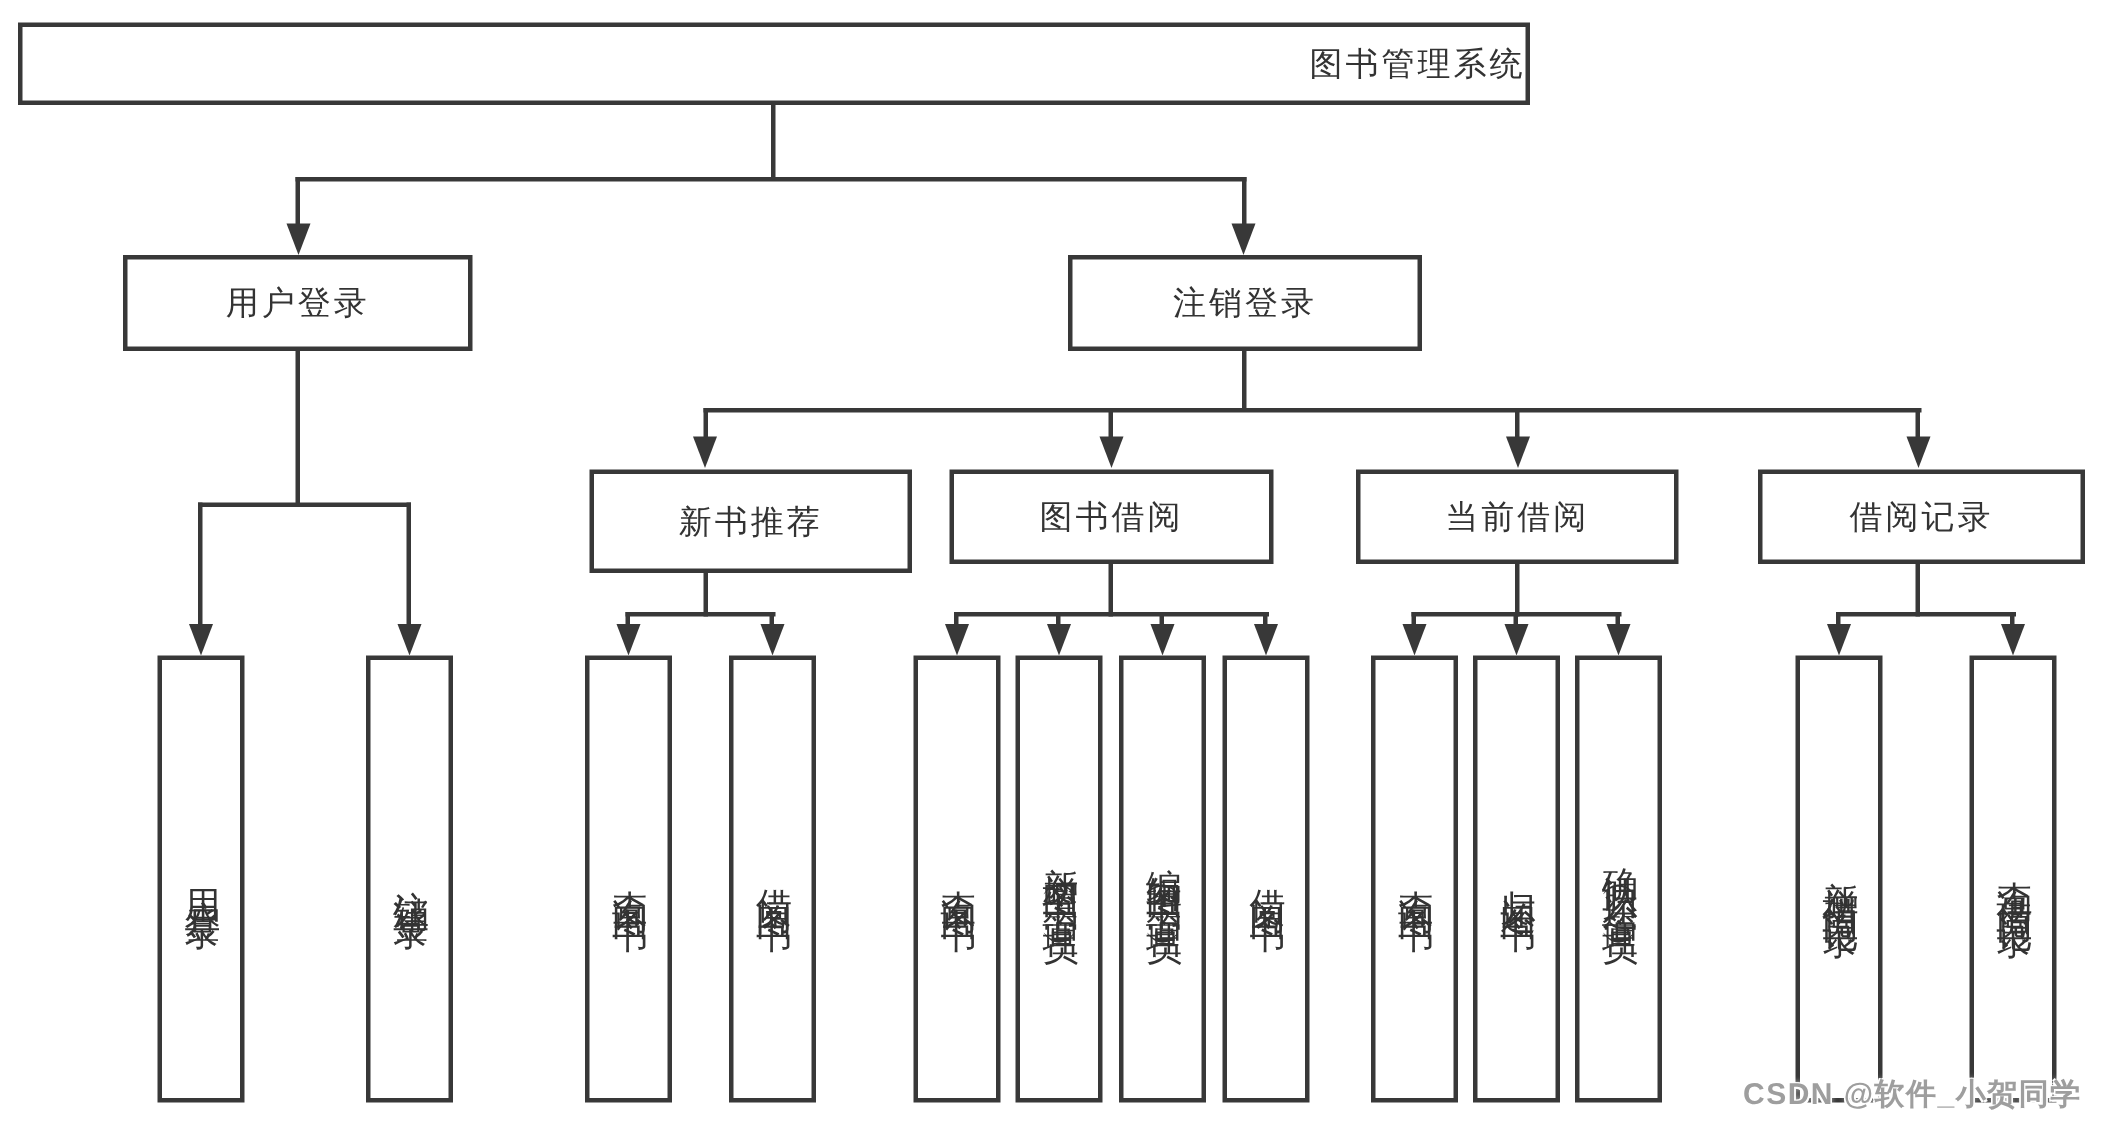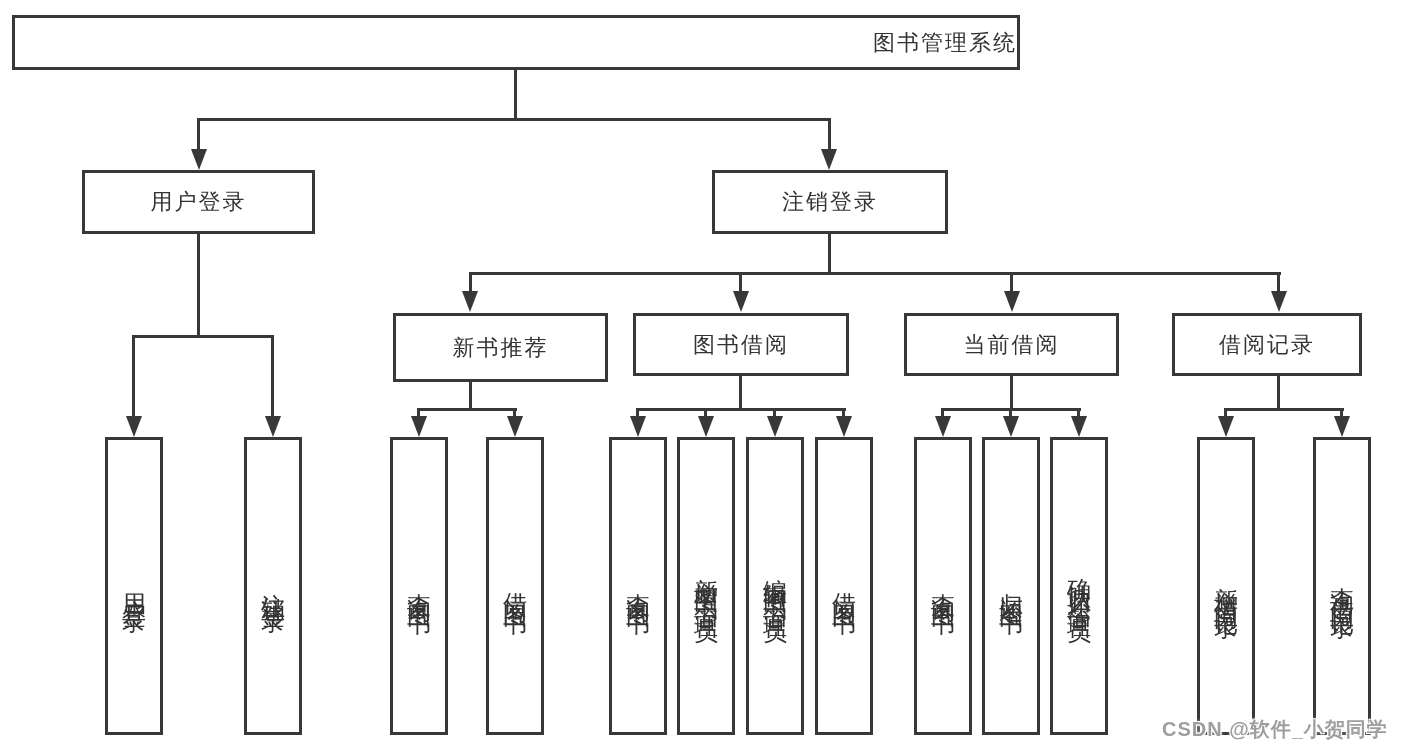--- a/index.html
+++ b/index.html
@@ -123,21 +123,21 @@
 
   <div class="box" style="left:363px;top:313px;width:215px;height:69px;margin-left:30px;">
     <span>新书推荐</span>
   </div>
   <div class="box" style="left:904px;top:313px;width:215px;height:63px;">
     <span>当前借阅</span>
   </div>
   <div class="box" style="left:633px;top:313px;width:216px;height:63px;">
     <span>图书借阅</span>
   </div>
-  <div class="box" style="left:1172px;top:313px;width:190px;height:63px;">
+  <div class="box" style="left:1172px;top:313px;width:218px;height:63px;">
     <span>借阅记录</span>
   </div>
 
   <div>
     <div class="vl" style="left:469px;top:374px;height:37px;"></div>
     <div class="hl" style="left:417px;top:408px;width:100px;"></div>
     <div class="vl" style="left:417px;top:408px;height:10px;"></div>
     <div class="ar" style="left:411px;top:416px;"></div>
     <div class="vl" style="left:513px;top:408px;height:10px;"></div>
     <div class="ar" style="left:507px;top:416px;"></div>

